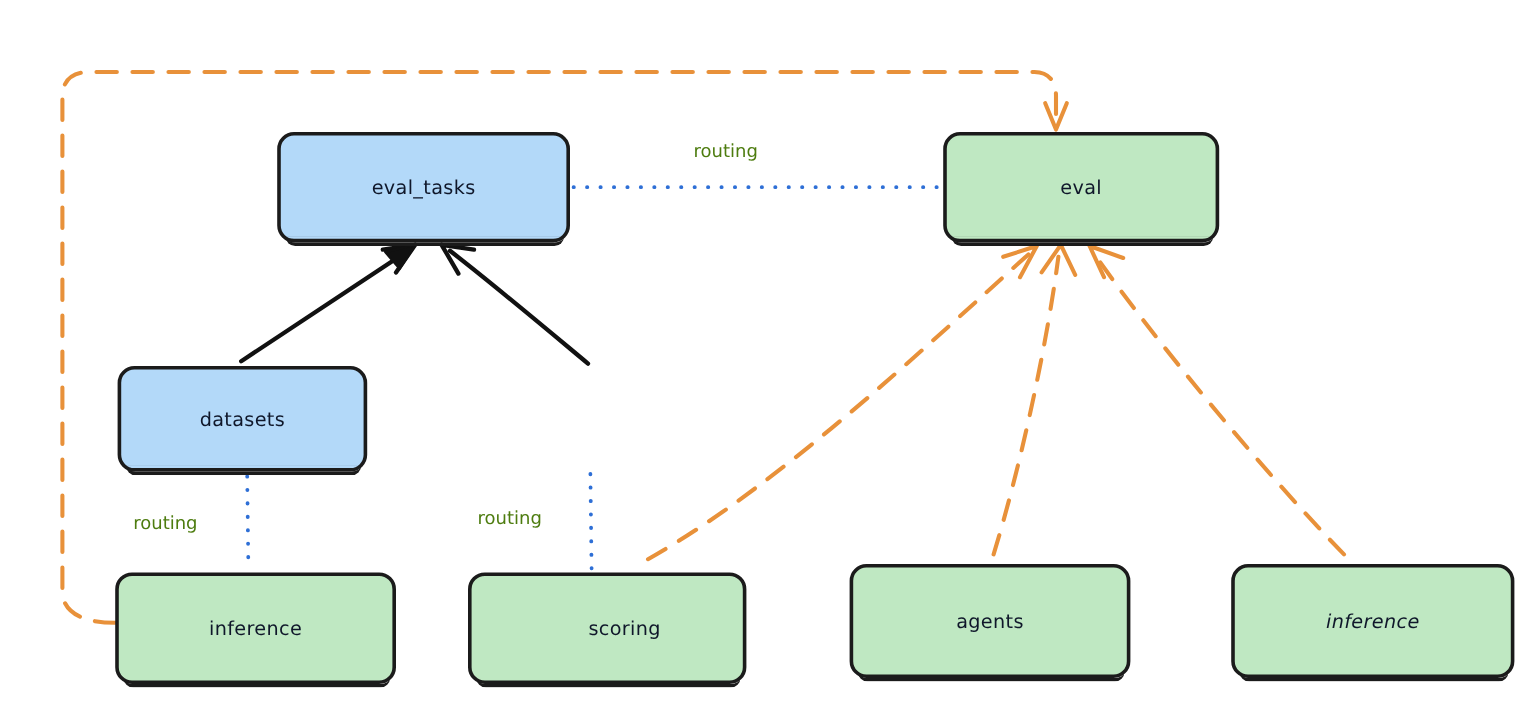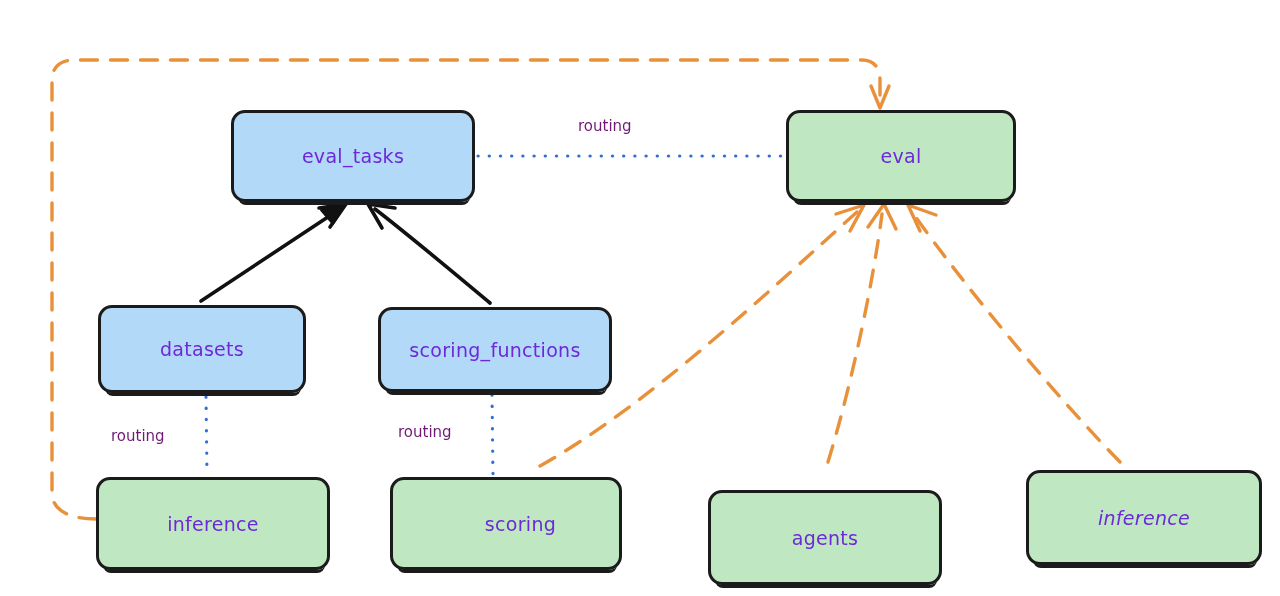--- a/index.html
+++ b/index.html
@@ -29,22 +29,22 @@
     box-sizing: border-box;
     border: 3px solid #1b1b1b;
     border-radius: 14px;
     display: flex;
     align-items: center;
     justify-content: center;
     z-index: 3;
   }
   .node .node-label {
     font-family: "DejaVu Sans", sans-serif;
-    font-size: 19px;
-    color: #6d28d9;
+    font-size: 16px;
+    color: #0f172a;
     letter-spacing: 0.3px;
     white-space: nowrap;
     user-select: none;
   }
   .node.blue  { background: #b3d9f9; }
   .node.green { background: #bfe8c2; justify-content: center; }
 
   
   .node::after {
     content: "";
@@ -55,21 +55,21 @@
     height: 5px;
     border-bottom: 3px solid #1b1b1b;
     border-radius: 0 0 14px 14px;
     pointer-events: none;
   }
 
   .edge-label {
     position: absolute;
     font-family: "DejaVu Sans", sans-serif;
     font-size: 15px;
-    color: #701a75;
+    color: #4d7c0f;
     white-space: nowrap;
     z-index: 4;
     user-select: none;
   }
 </style>
 </head>
 <body>
 
 <div id="canvas">
 
@@ -125,33 +125,30 @@
   </div>
 
   <div class="node green" style="left:786px; top:110px; width:230px; height:92px;">
     <span class="node-label">eval</span>
   </div>
 
   <div class="node blue" style="left:98px; top:305px; width:208px; height:88px;">
     <span class="node-label">datasets</span>
   </div>
 
-  <div class="node blue" style="left:378px; top:307px; width:234px; height:85px;">
-    <span class="node-label">scoring_functions</span>
-  </div>
 
   <div class="node green" style="left:96px; top:477px; width:234px; height:93px;">
     <span class="node-label">inference</span>
   </div>
 
   <div class="node green" style="left:390px; top:477px; width:232px; height:93px;padding-left:29px;">
     <span class="node-label">scoring</span>
   </div>
 
-  <div class="node green" style="left:708px; top:470px; width:234px; height:95px;margin-top:20px;">
+  <div class="node green" style="left:708px; top:470px; width:234px; height:95px;">
     <span class="node-label">agents</span>
   </div>
 
   <div class="node green" style="left:1026px; top:470px; width:236px; height:95px;font-style:italic;">
     <span class="node-label">inference</span>
   </div>
 
   <div class="edge-label" style="left:578px; top:117px;">routing</div>
 
   <div class="edge-label" style="left:111px; top:427px;">routing</div>

